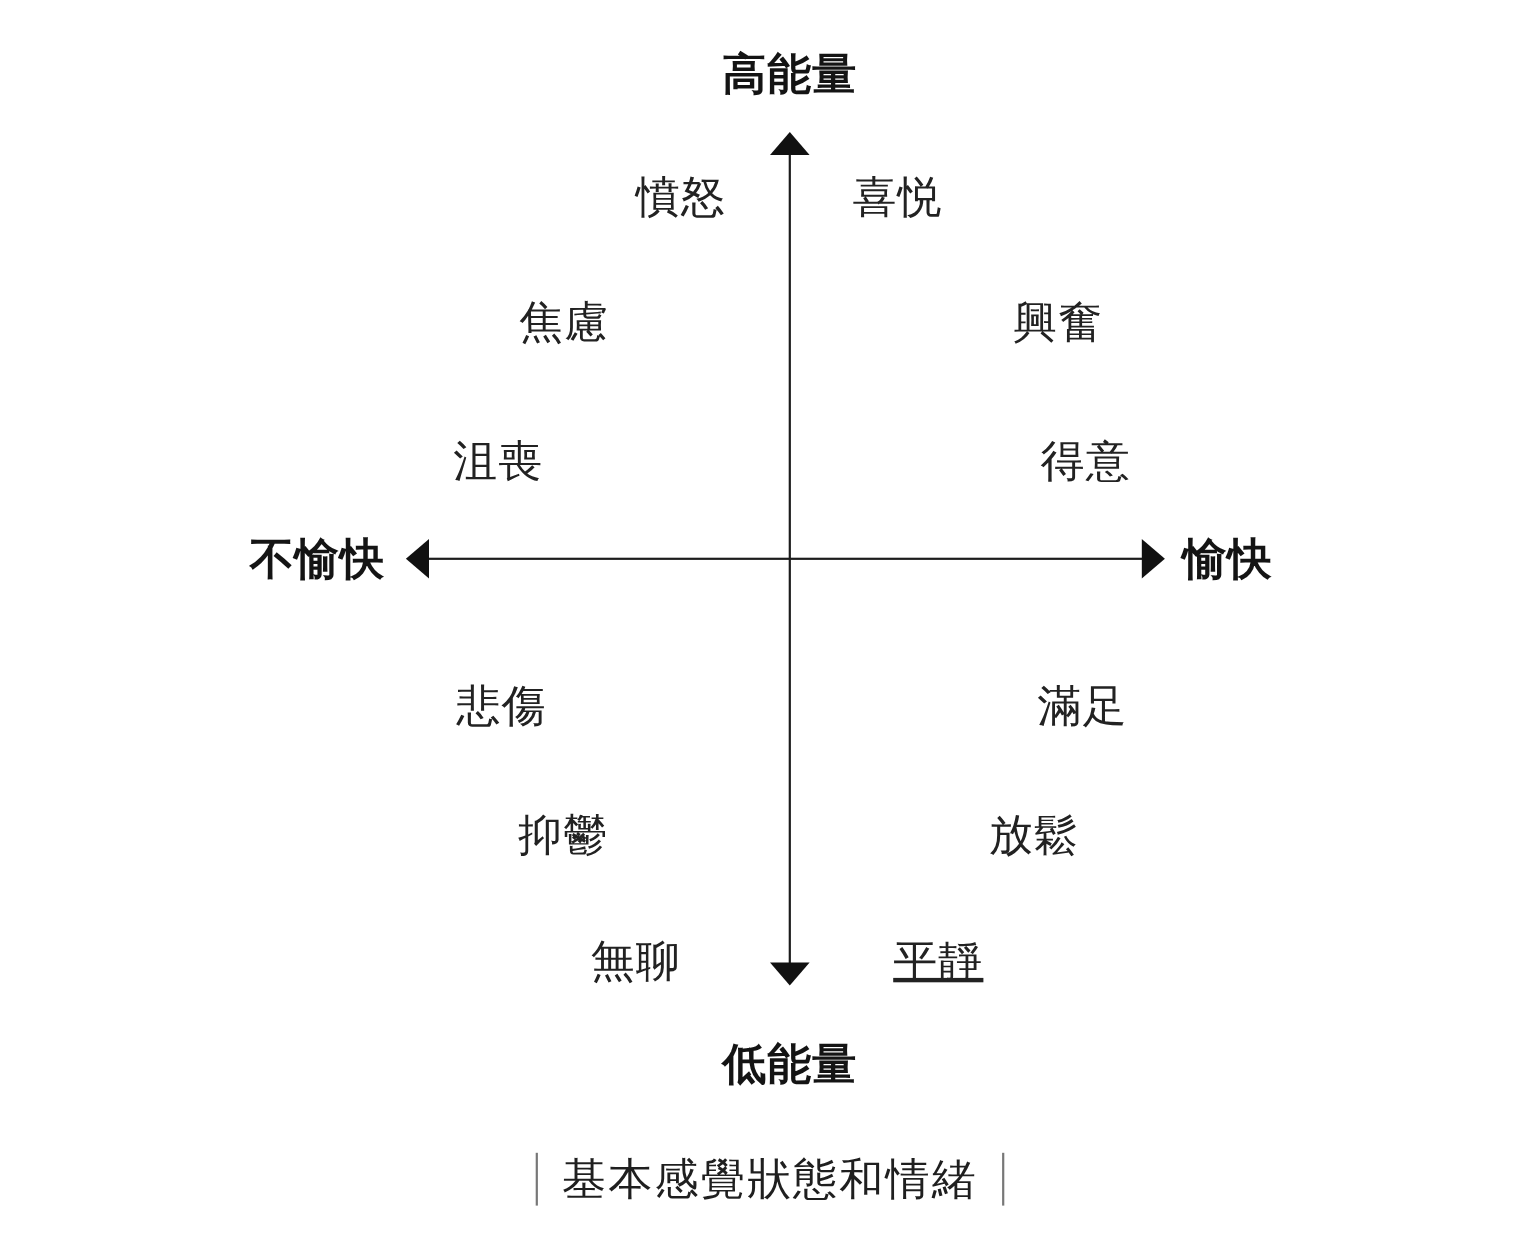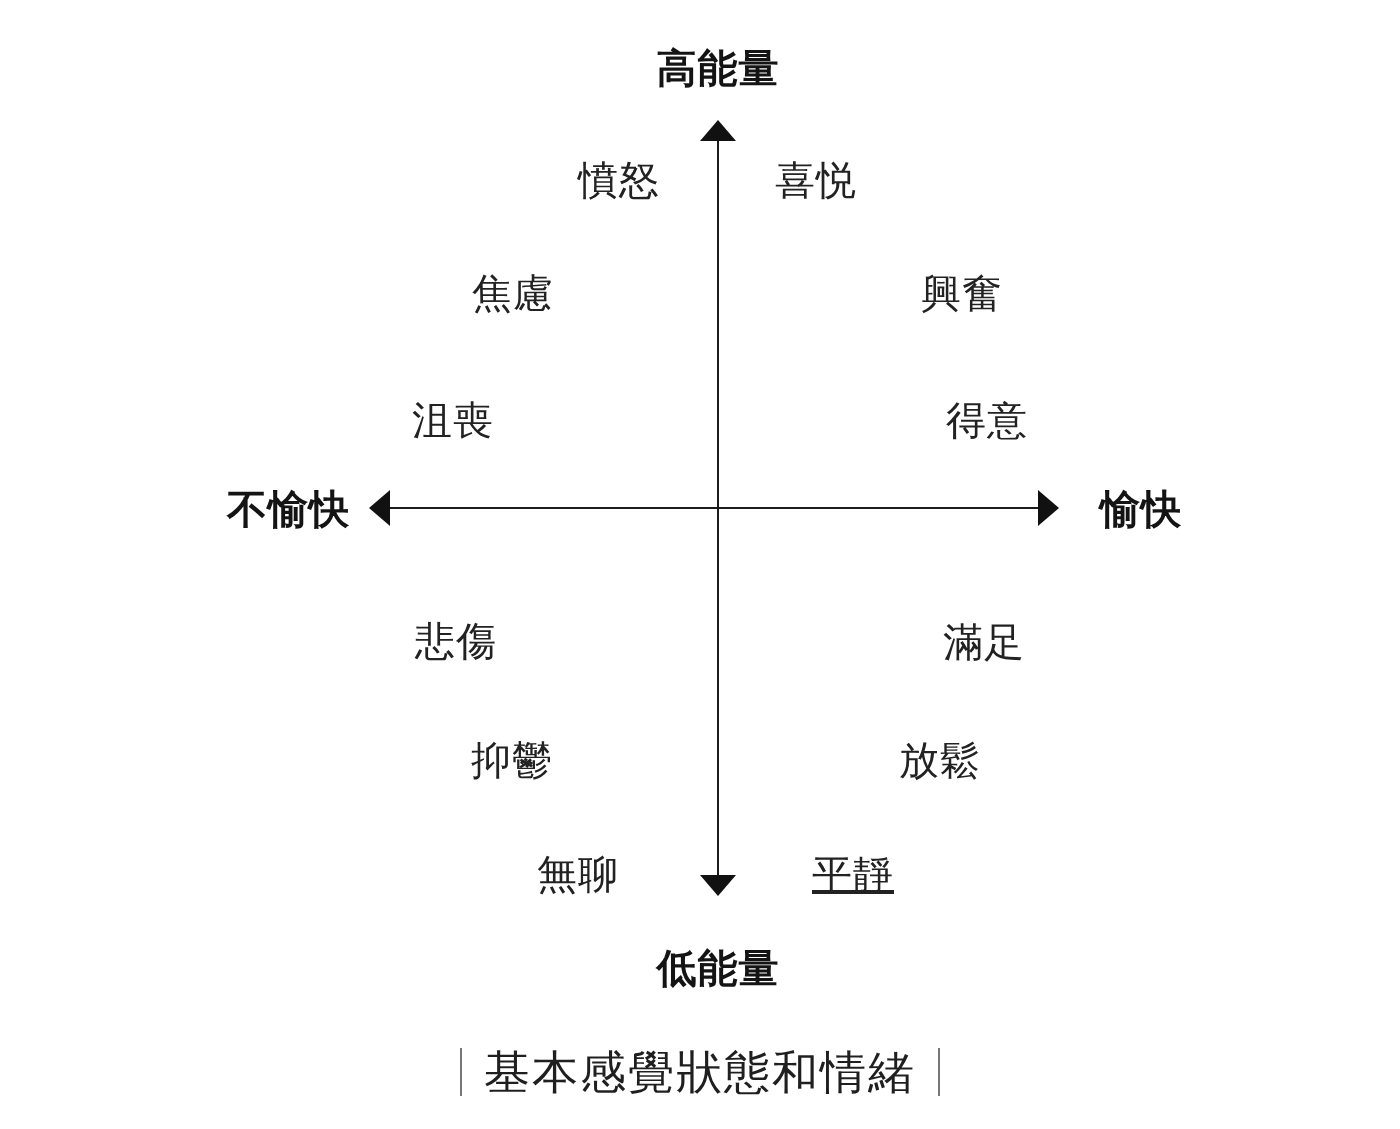--- a/index.html
+++ b/index.html
@@ -75,21 +75,21 @@
     font-weight: bold;
     font-size: 40px;
     color: #141414;
     letter-spacing: 1px;
     white-space: nowrap;
     line-height: 1;
   }
   .pole-top    { left: 0; top: 48px; width: 1436px; text-align: center; }
   .pole-bottom { left: 0; top: 948px; width: 1436px; text-align: center; }
   .pole-left   { left: 206px; top: 489px; margin-left: 21px; }
-  .pole-right  { left: 1100px; top: 489px; }
+  .pole-right  { left: 1075px; top: 489px; }
 
   
   .emotion {
     position: absolute;
     font-size: 40px;
     font-weight: 300;
     color: #222222;
     white-space: nowrap;
     line-height: 1;
     letter-spacing: 1px;
@@ -106,21 +106,21 @@
     justify-content: center;
     gap: 22px;
   }
   .caption-bar {
     display: inline-block;
     width: 2px;
     height: 48px;
     background: #777777;
   }
   .caption-text {
-    font-size: 46px;
+    font-size: 40px;
     font-weight: 300;
     color: #1f1f1f;
     letter-spacing: 2px;
     line-height: 1;
     white-space: nowrap;
   }
 </style>
 </head>
 <body>
 

